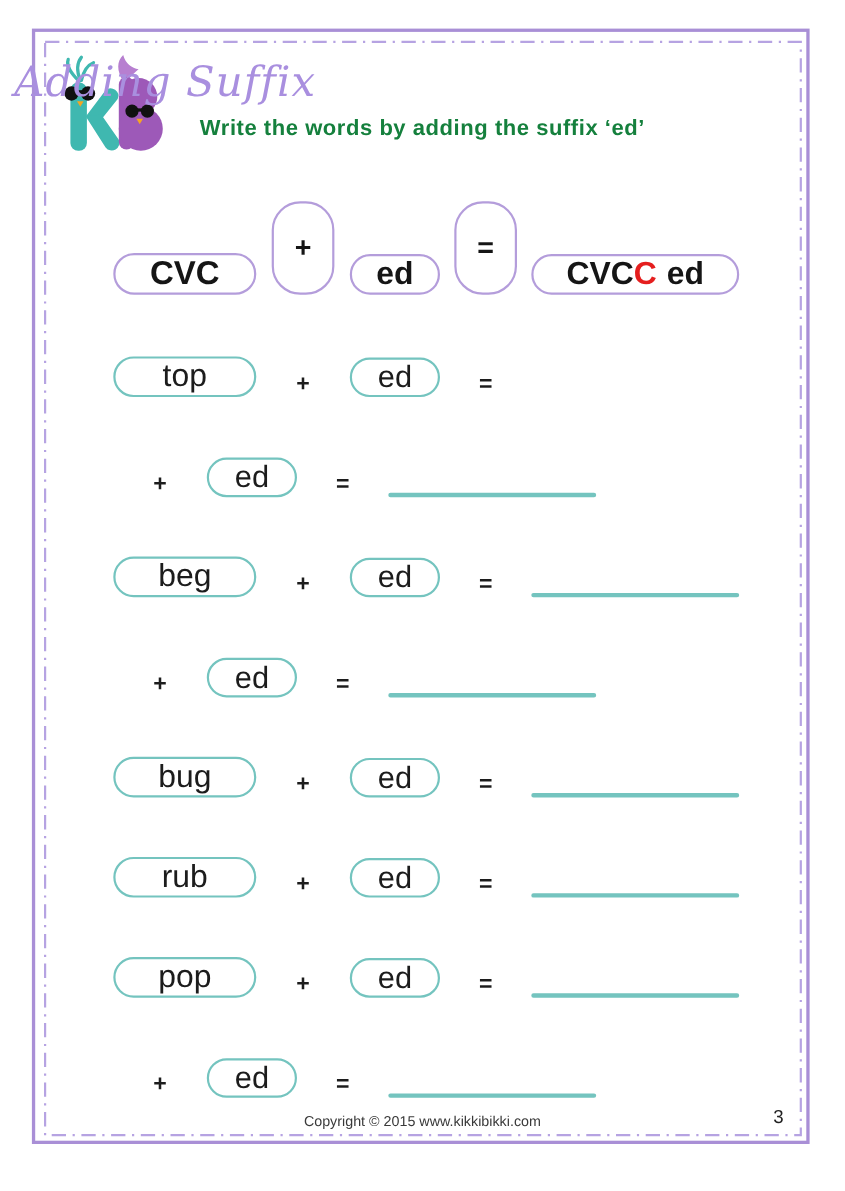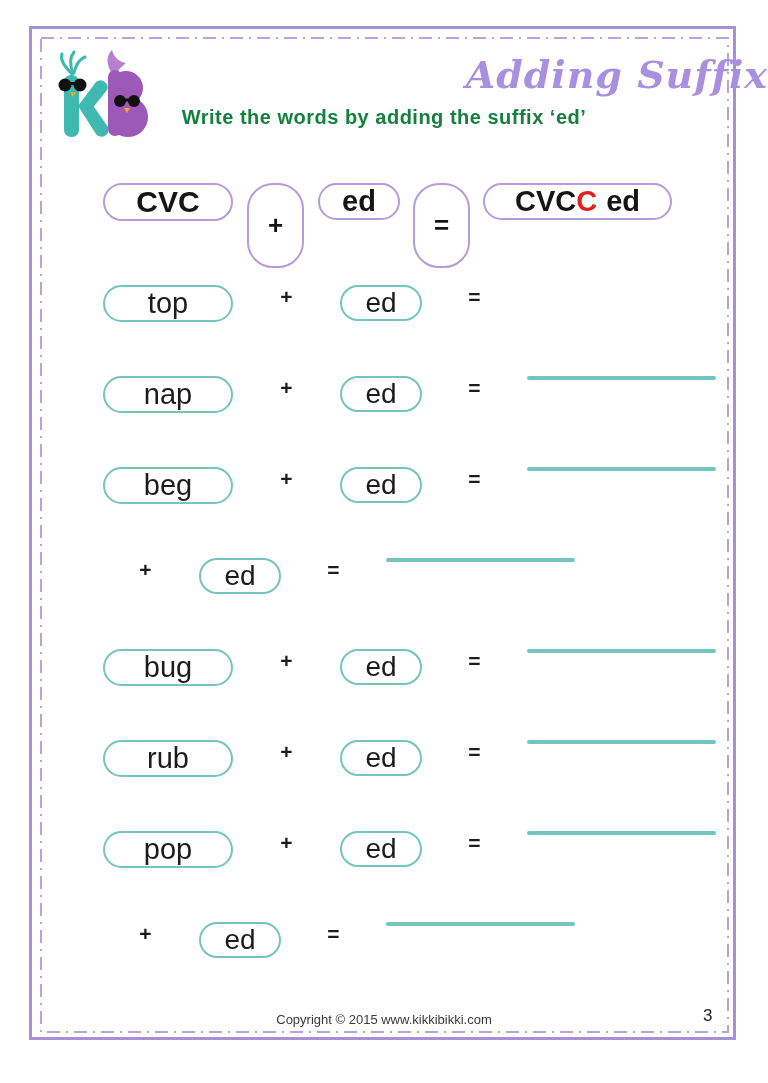--- a/index.html
+++ b/index.html
@@ -20,46 +20,46 @@
     position:absolute;left:0;top:0;width:768px;height:1083px;
     pointer-events:none;
   }
   
   .logo{
     position:absolute;left:50px;top:48px;width:100px;height:100px;
   }
   
   .title{
     position:absolute;left:0;right:0;top:52px;
-    text-align:right;
+    text-align:left;
     font-family:"DejaVu Serif", serif;
     font-style:italic;
-    font-weight:bold;
+    font-weight:normal;
     font-size:38px;
     color:#a98fdf;
     letter-spacing:1px;
     padding-left:13px;
   }
   .subtitle{
     position:absolute;left:0;right:0;top:106px;
     text-align:center;
     font-size:20px;
     font-weight:600;
     color:#15803d;
     letter-spacing:0.5px;
   }
   
   .rows{
     position:absolute;left:103px;top:183px;width:569px;
   }
   .row{
-    display:flex;align-items:flex-start;
+    display:flex;align-items:flex-end;
   }
   .row.header-row{height:85px;margin-bottom:17px;}
-  .row.data-row{height:76px;margin-bottom:15px;gap:11px;}
+  .row.data-row{height:76px;margin-bottom:15px;}
   .row.data-row:last-child{margin-bottom:0;}
   .cell-word{width:130px;flex:0 0 130px;}
   .cell-plus{width:85px;flex:0 0 85px;display:flex;align-items:center;justify-content:center;}
   .cell-suffix{width:82px;flex:0 0 82px;}
   .cell-equals{width:83px;flex:0 0 83px;display:flex;align-items:center;justify-content:center;}
   .cell-answer{width:189px;flex:0 0 189px;}
   .box{
     box-sizing:border-box;
     width:100%;height:100%;
     display:flex;align-items:center;justify-content:center;
@@ -194,25 +194,20 @@
         <div class="box tbox tbox-suffix">
           <span>ed</span>
         </div>
       </div>
       <div class="cell-equals">
         <span class="op-plain">=</span>
       </div>
     </div>
 
     <div class="row data-row">
-      <div class="cell-word">
-        <div class="box tbox tbox-word">
-          <span>nap</span>
-        </div>
-      </div>
       <div class="cell-plus">
         <span class="op-plain">+</span>
       </div>
       <div class="cell-suffix">
         <div class="box tbox tbox-suffix">
           <span>ed</span>
         </div>
       </div>
       <div class="cell-equals">
         <span class="op-plain">=</span>

